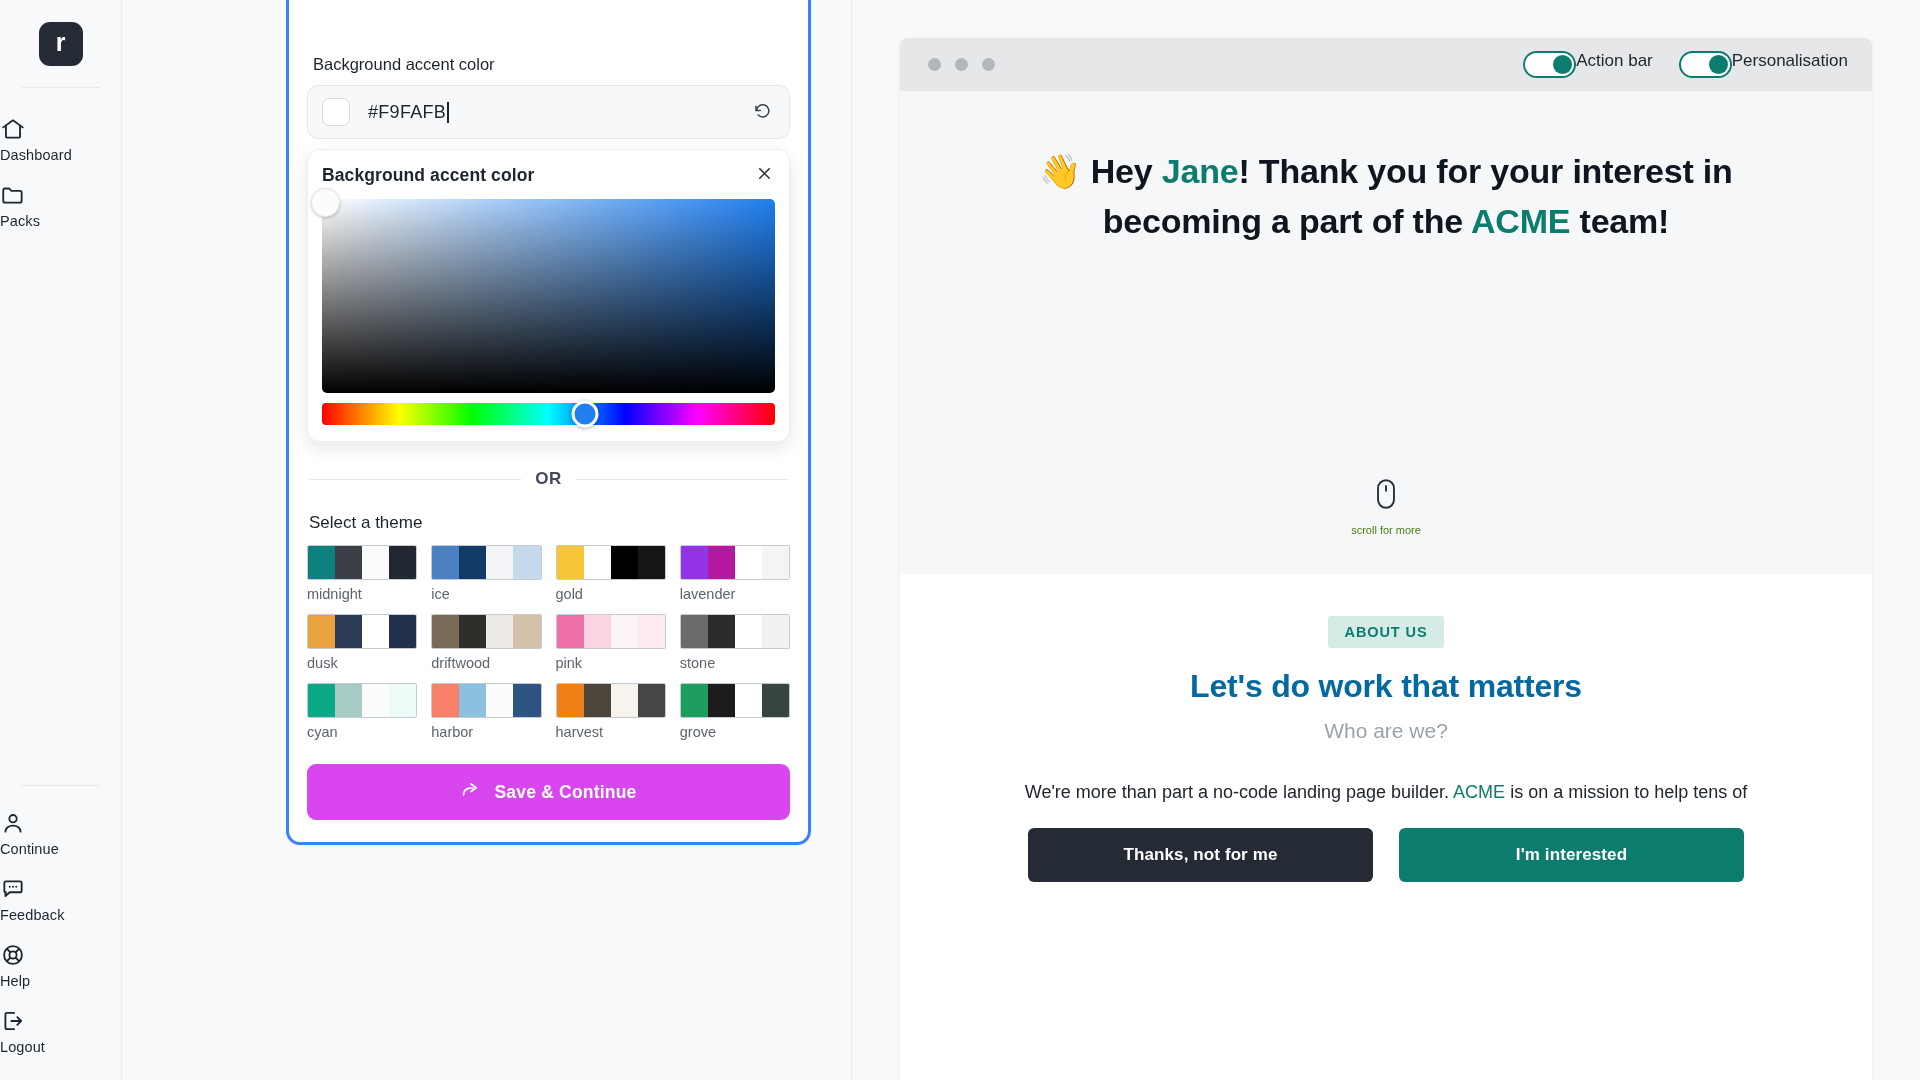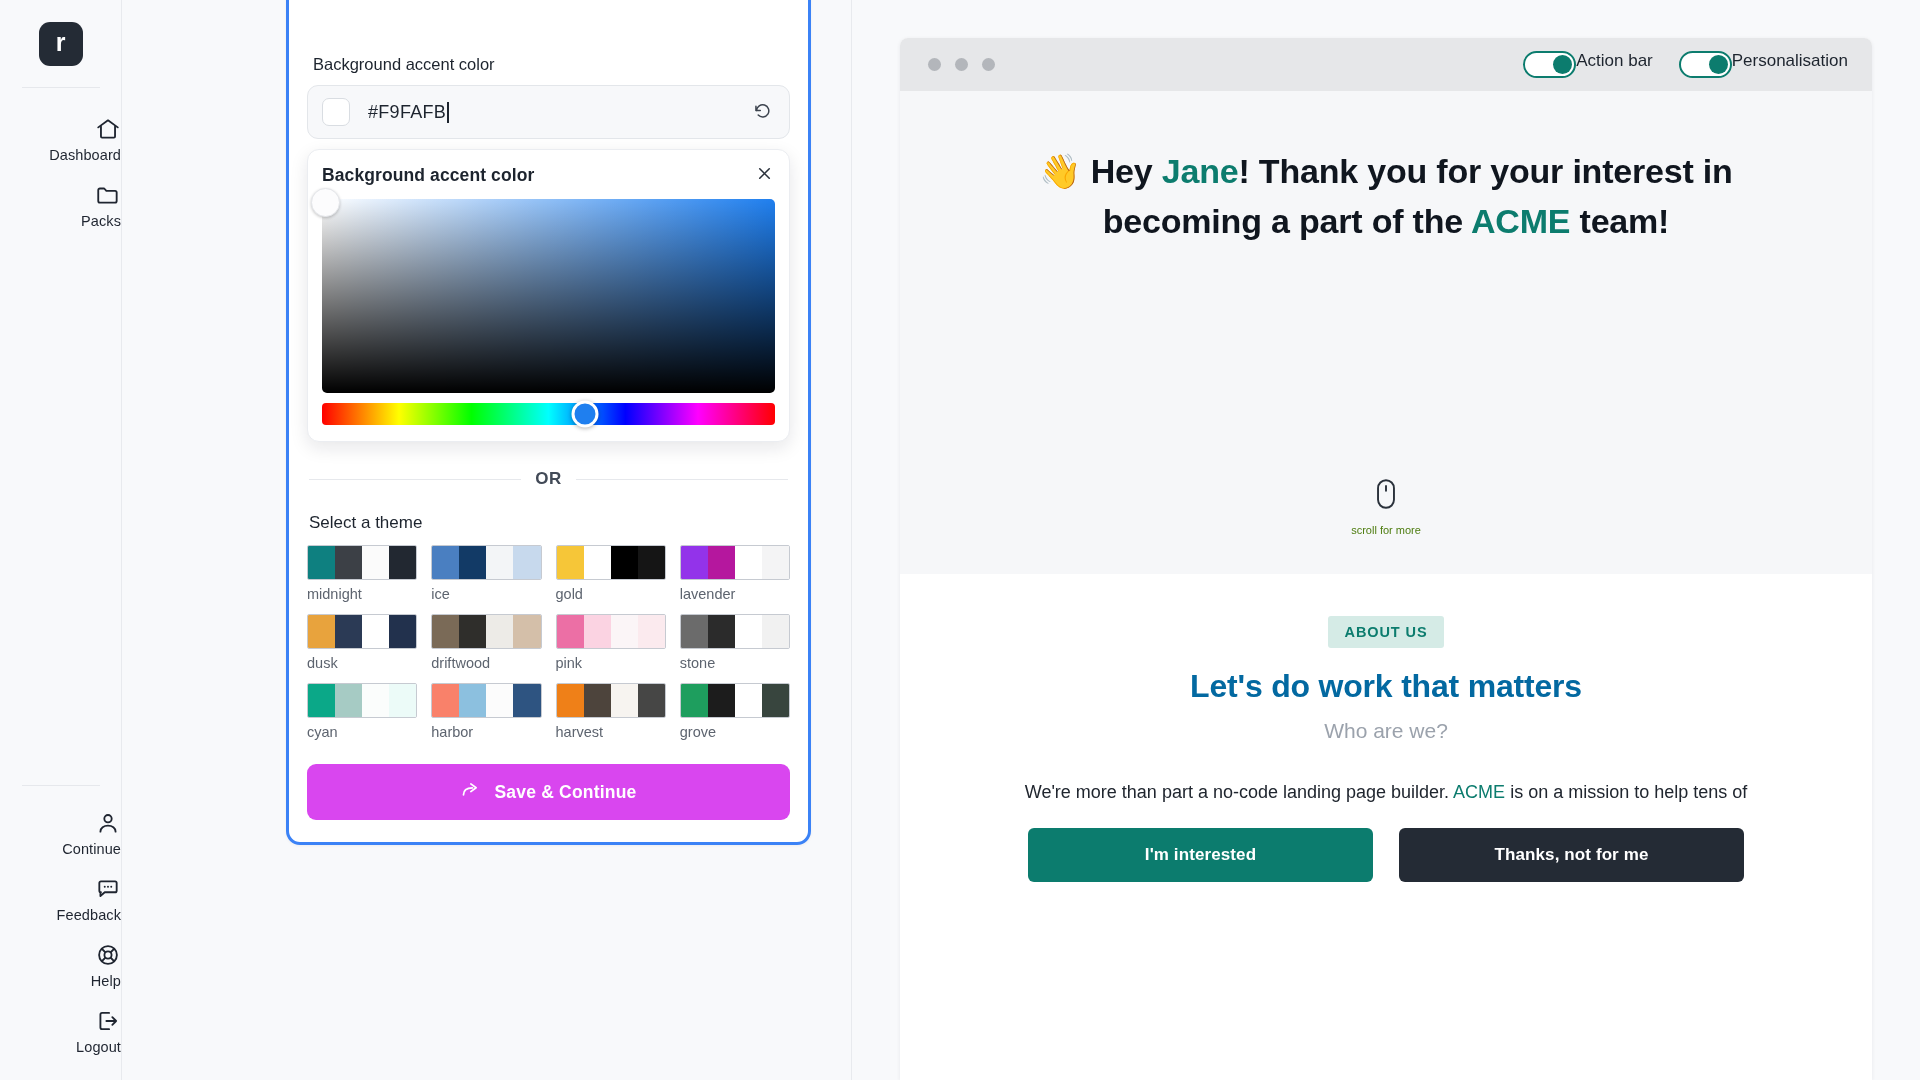--- a/index.html
+++ b/index.html
@@ -26,21 +26,21 @@
     display: flex; align-items: center; justify-content: center;
     font-size: 25px; font-weight: 700; line-height: 1;
     padding-bottom: 3px;
   }
   .side-div { width: 78px; height: 1px; background: #e6e8ec; }
   .nav-top { padding-top: 18px; width: 100%; }
   .nav-bottom { width: 100%; padding-top: 14px; padding-bottom: 16px; }
   .spacer { flex: 1; }
   .nav-item {
     width: 100%; padding: 10px 0 9px;
-    display: flex; flex-direction: column; align-items: flex-end; gap: 5px;
+    display: flex; flex-direction: column; align-items: flex-start; gap: 5px;
     cursor: pointer;
   }
   .nav-item svg { display: block; }
   .nav-label { font-size: 14.5px; color: #1f2530; letter-spacing: .1px; }
 
   
   .right-col { flex: 1; display: flex; flex-direction: column; min-width: 0; }
   .topbar {
     height: 87px; background: #f8f9fb;
     border-bottom: 1px solid #e8eaee;
@@ -538,22 +538,22 @@
           </div>
 
           <div class="about">
             <div class="eyebrow">ABOUT US</div>
             <h2>Let's do work that matters</h2>
             <div class="about-sub">Who are we?</div>
             <div class="about-body">
               <span>We're more than part a no-code landing page builder. </span><span class="teal">ACME</span><span> is on a mission to help tens of</span>
             </div>
             <div class="action-bar">
+              <button class="act-btn act-secondary" style="background: rgb(36, 43, 53);">Thanks, not for me</button>
               <button class="act-btn act-primary" style="background: rgb(12, 124, 110);">I'm interested</button>
-              <button class="act-btn act-secondary" style="background: rgb(36, 43, 53);">Thanks, not for me</button>
             </div>
           </div>
 
         </div>
       </section>
 
     </div>
   </div>
 </div>
 

